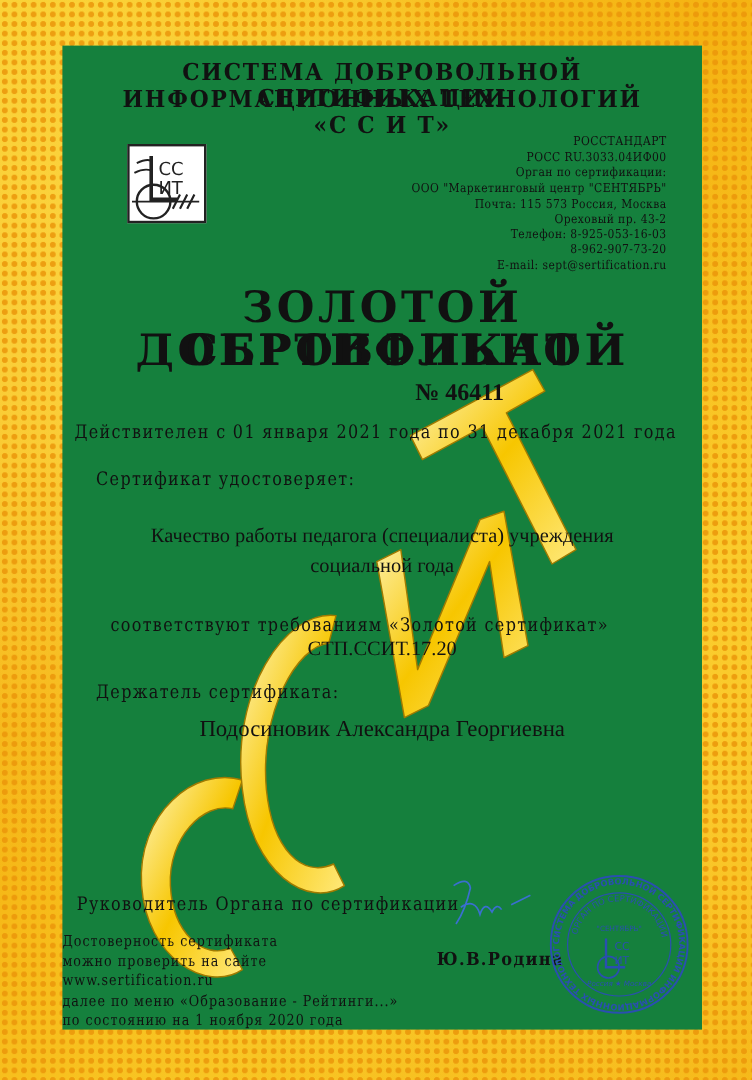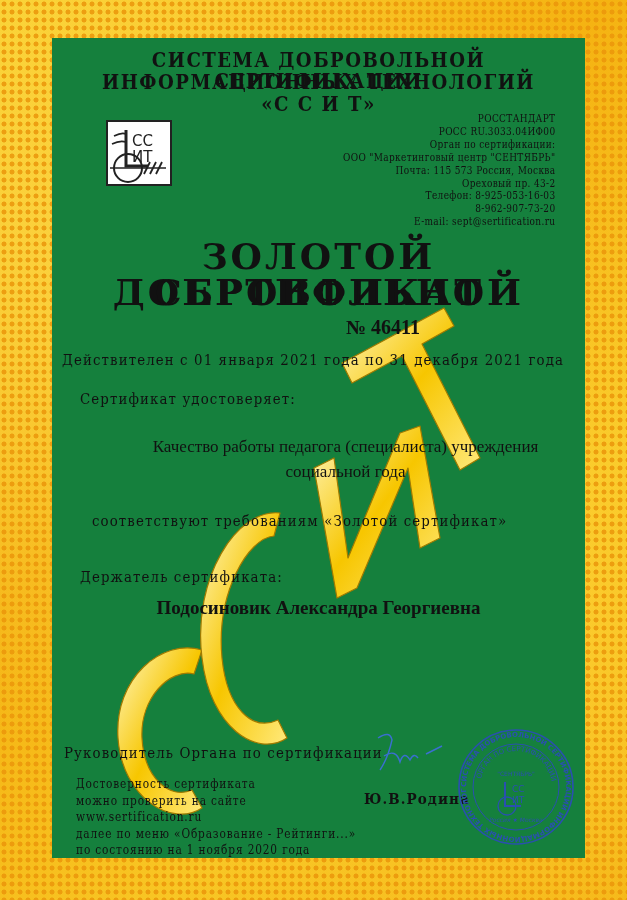--- a/index.html
+++ b/index.html
@@ -34,22 +34,22 @@
     letter-spacing:0.4px; font-family:"DejaVu Serif", serif; transform:scaleX(0.88);
     transform-origin:right top;
   }
   .title {
     left:0; width:533px; text-align:center; font-weight:bold; font-size:36px;
     letter-spacing:3px; line-height:36px; font-family:"DejaVu Serif", serif;
   }
   .number { left:12px; width:614px; text-align:center; font-weight:bold; font-size:20px; font-family:"Liberation Serif", serif;padding-left:12px; }
   .line { font-size:15.5px; letter-spacing:1.3px; font-family:"DejaVu Serif", serif; transform:scaleX(0.86); transform-origin:left top; white-space:nowrap; }
   .center { left:0; width:533px; text-align:center; }
-  .quality { font-size:17px; font-family:"Liberation Serif", serif; line-height:25px;margin-left:27px; }
-  .holder { font-weight:bold; font-size:19px; font-family:"Liberation Serif", serif; }
+  .quality { font-size:17px; font-family:"Liberation Serif", serif; line-height:25px; }
+  .holder { font-weight:normal; font-size:19px; font-family:"Liberation Serif", serif; }
   .small { font-size:12.6px; line-height:16.5px; letter-spacing:1px; font-family:"DejaVu Serif", serif; transform:scaleX(0.84); transform-origin:left top; white-space:nowrap; }
   .watermark { left:0; top:0; width:533px; height:820px; pointer-events:none; }
   .stamp { left:405px; top:690px; width:118px; height:118px; }
   .sig { left:318px; top:690px; width:80px; height:50px; }
 </style>
 </head>
 <body>
 
 <div class="paper">
 
@@ -106,31 +106,32 @@
   <div class="abs title" style="top:236px;">ДОБРОВОЛЬНОЙ</div>
   <div class="abs number" style="top:278px;">№ 46411</div>
 
   <div class="abs line" style="left:10px; top:313px; width:600px;">Действителен с 01 января 2021 года по 31 декабря 2021 года</div>
   <div class="abs line" style="left:28px; top:352px;">Сертификат удостоверяет:</div>
 
   <div class="abs center quality" style="top:396px;">Качество работы педагога (специалиста) учреждения</div>
   <div class="abs center quality" style="top:421px;">социальной года</div>
 
   <div class="abs line" style="left:40px; top:474px;">соответствуют требованиям «Золотой сертификат»</div>
+  <div class="abs center quality" style="top:490px;">СТП.ССИТ.17.20</div>
 
   <div class="abs line" style="left:28px; top:530px;">Держатель сертификата:</div>
   <div class="abs center holder" style="top:559px;">Подосиновик Александра Георгиевна</div>
 
   <div class="abs line" style="left:12px; top:706px;">Руководитель Органа по сертификации</div>
 
   <svg class="abs sig" viewBox="0 0 80 50">
     <path d="M8 10 Q20 2 22 12 Q18 30 10 42 M14 28 Q26 20 30 34 Q34 22 40 32 Q44 24 48 30 M56 26 L72 18" fill="none" stroke="#3a6fd0" stroke-width="1.4"></path>
   </svg>
 
-  <div class="abs" style="left:24px; top:738px;">
+  <div class="abs" style="left:0; top:738px;">
     <div class="small">Достоверность сертификата</div>
     <div class="small">можно проверить на сайте</div>
     <div class="small">www.sertification.ru</div>
     <div class="small">далее по меню «Образование - Рейтинги...»</div>
     <div class="small">по состоянию на 1 ноября 2020 года</div>
   </div>
 
   <div class="abs" style="left:312px; top:752px; font-weight:bold; font-size:15px; letter-spacing:1.2px; font-family:'DejaVu Serif', serif; transform:scaleX(0.9); transform-origin:left top;">Ю.В.Родина</div>
 
   <svg class="abs stamp" viewBox="0 0 118 118">

